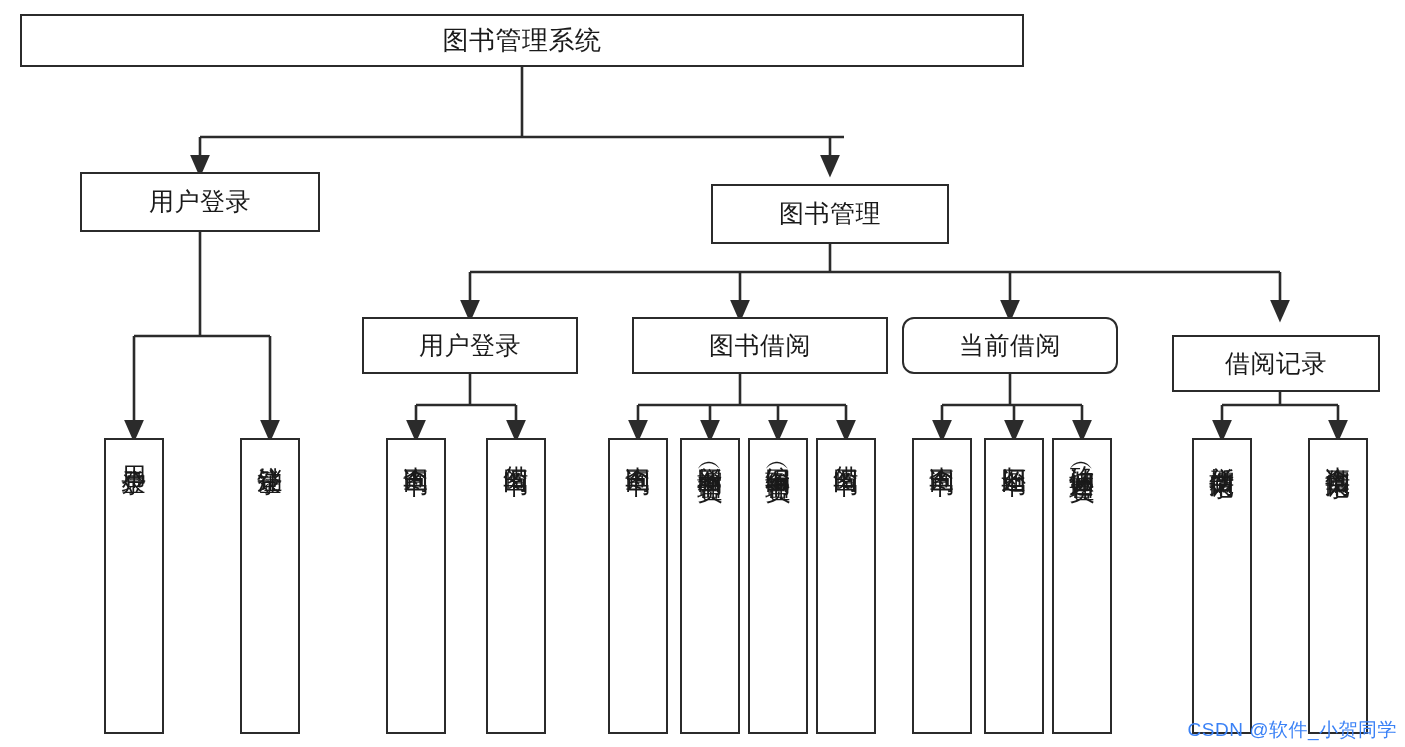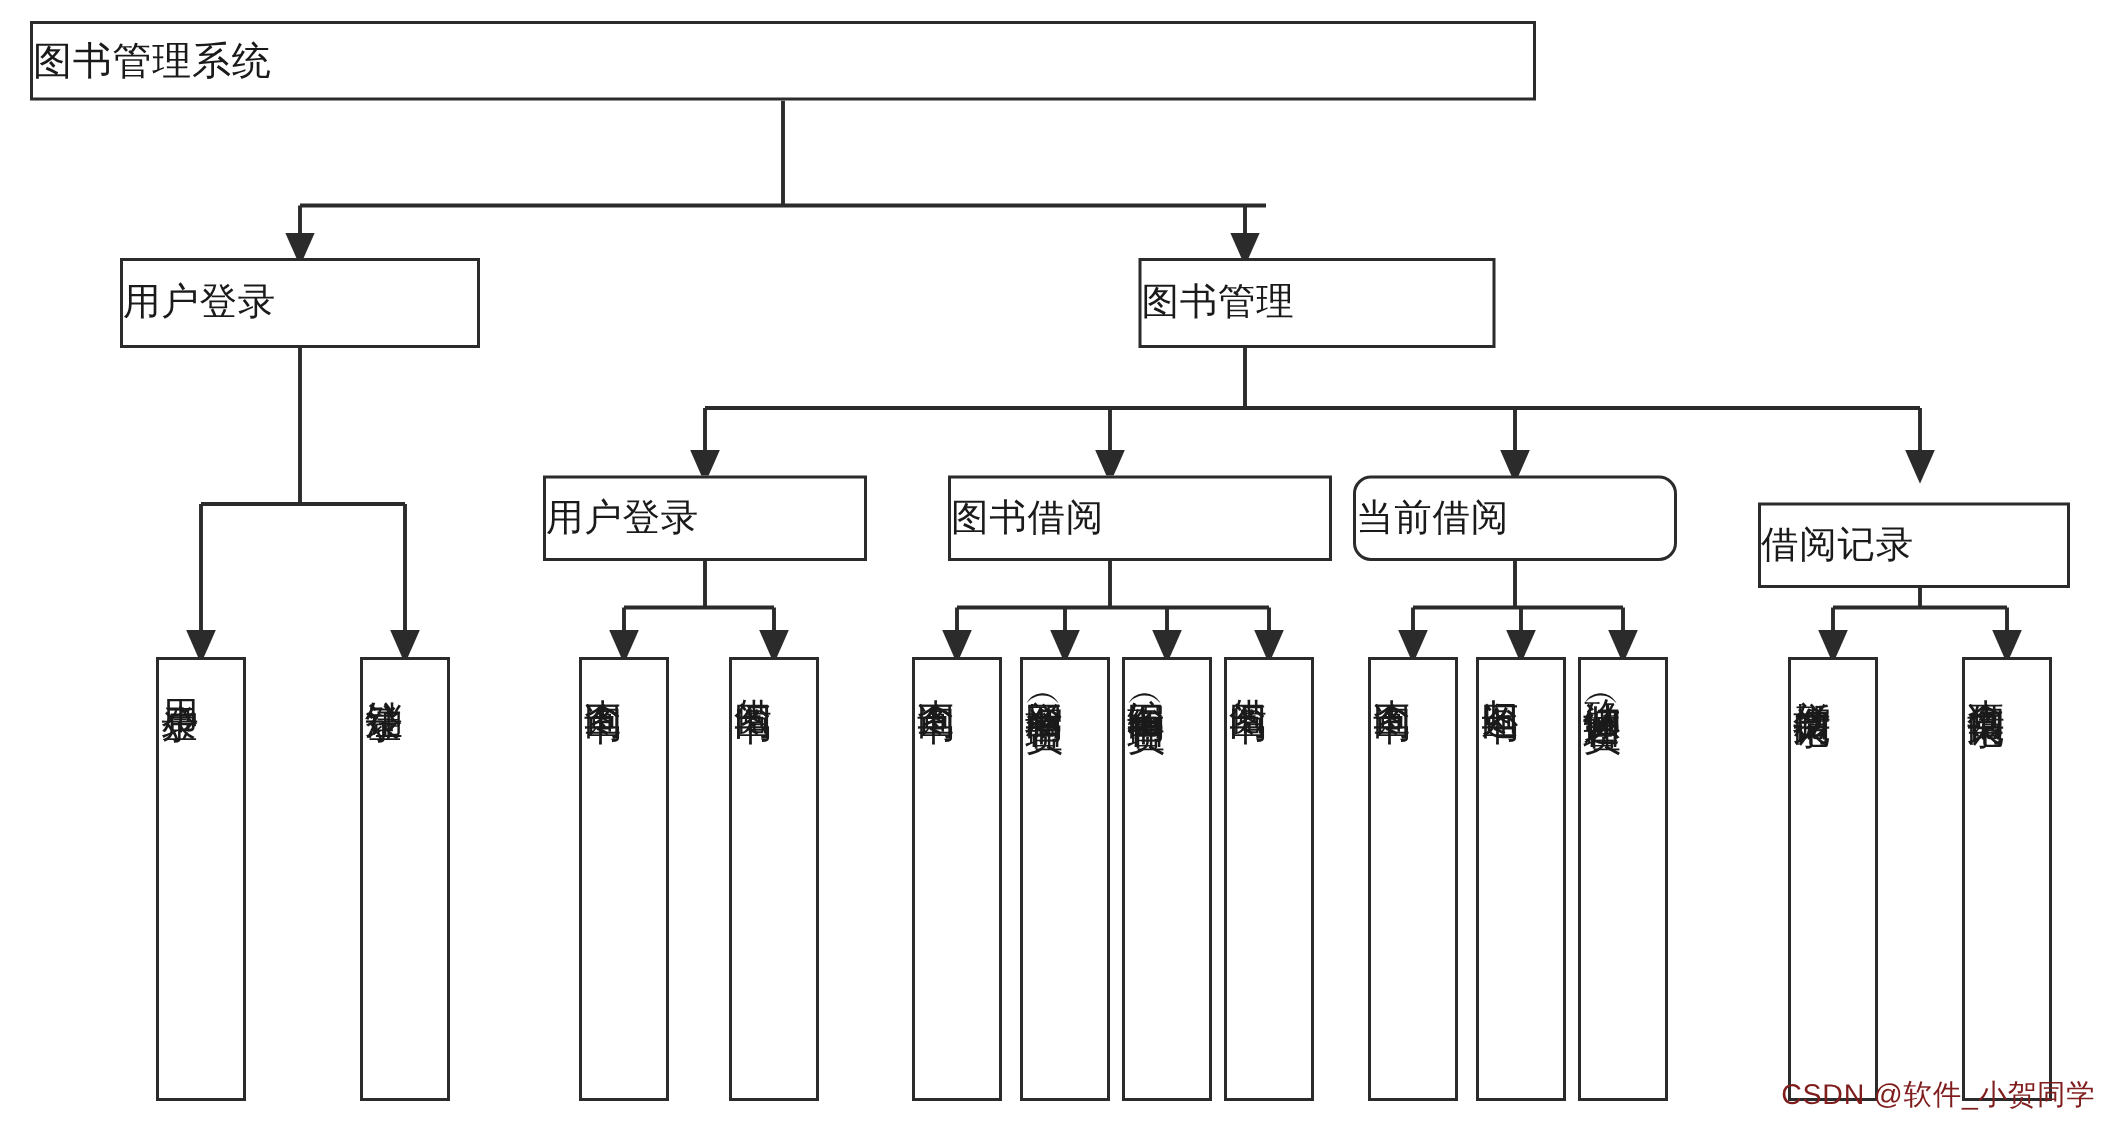--- a/index.html
+++ b/index.html
@@ -25,21 +25,21 @@
     height: 747px;
     pointer-events: none;
   }
   .node {
     position: absolute;
     box-sizing: border-box;
     background: #ffffff;
     border: 2.5px solid #2b2b2b;
     display: flex;
     align-items: center;
-    justify-content: flex-start;
+    justify-content: center;
     color: #1a1a1a;
     z-index: 2;
   }
   .node .label {
     display: block;
     text-align: center;
     line-height: 1.18;
   }
   .node.horiz .label {
     font-size: 25px;
@@ -56,21 +56,21 @@
     line-height: 1.06;
     letter-spacing: 2px;
     white-space: pre-line;
   }
   .node.root .label { font-size: 26px; }
   .watermark {
     position: absolute;
     right: 8px;
     bottom: 4px;
     font-size: 19px;
-    color: #7f1d1d;
+    color: #3b82f6;
     z-index: 5;
     white-space: nowrap;
     letter-spacing: 0.5px;
   }
 </style>
 </head>
 <body>
 
 <div id="canvas">
 
@@ -125,21 +125,21 @@
   </svg>
 
   <div class="node horiz root" style="left:20px;top:14px;width:1004px;height:53px;">
     <span class="label">图书管理系统</span>
   </div>
 
   <div class="node horiz" style="left:80px;top:172px;width:240px;height:60px;">
     <span class="label">用户登录</span>
   </div>
 
-  <div class="node horiz" style="left:711px;top:172px;width:238px;height:60px;margin-left:48px;">
+  <div class="node horiz" style="left:711px;top:184px;width:238px;height:60px;">
     <span class="label">图书管理</span>
   </div>
 
   <div class="node horiz" style="left:362px;top:317px;width:216px;height:57px;">
     <span class="label">用户登录</span>
   </div>
 
   <div class="node horiz" style="left:632px;top:317px;width:256px;height:57px;">
     <span class="label">图书借阅</span>
   </div>

